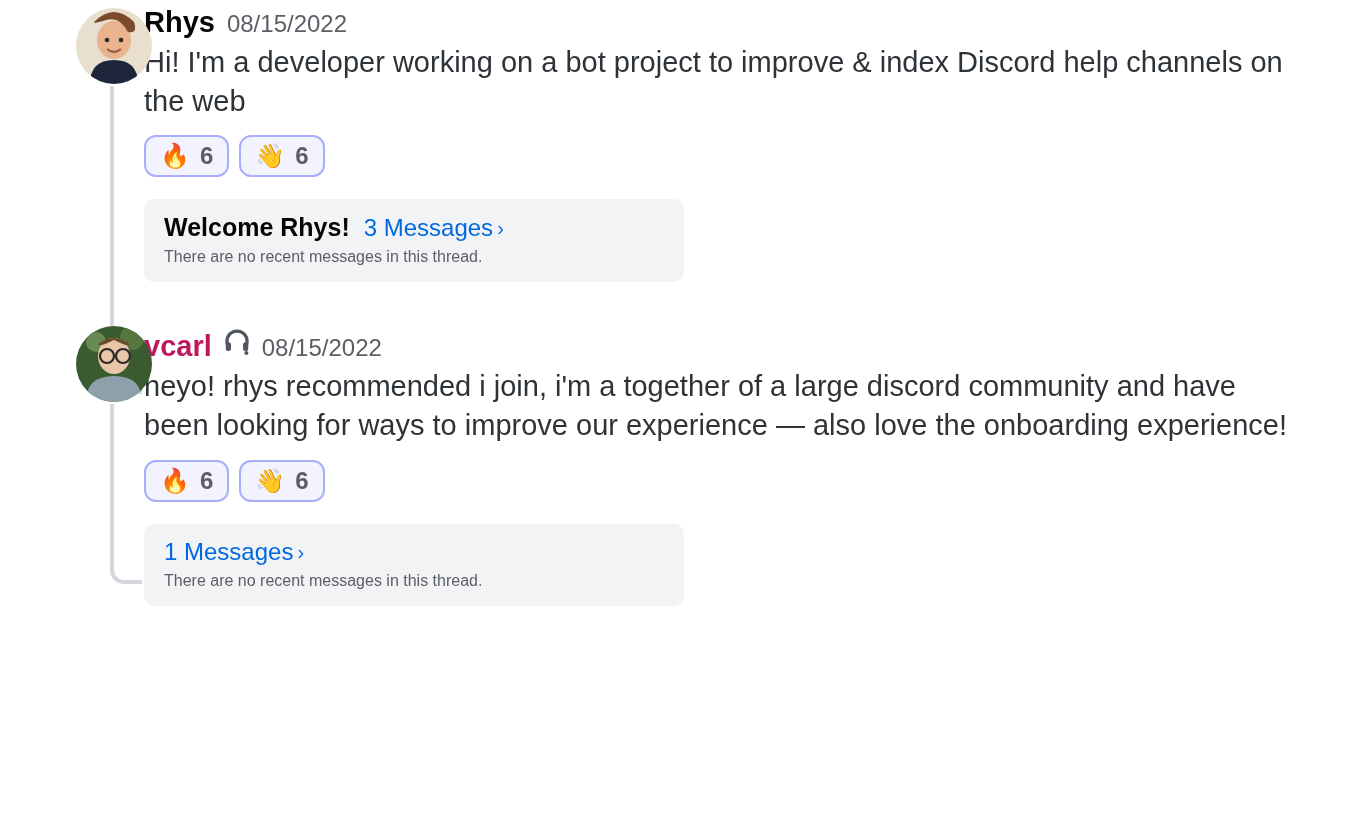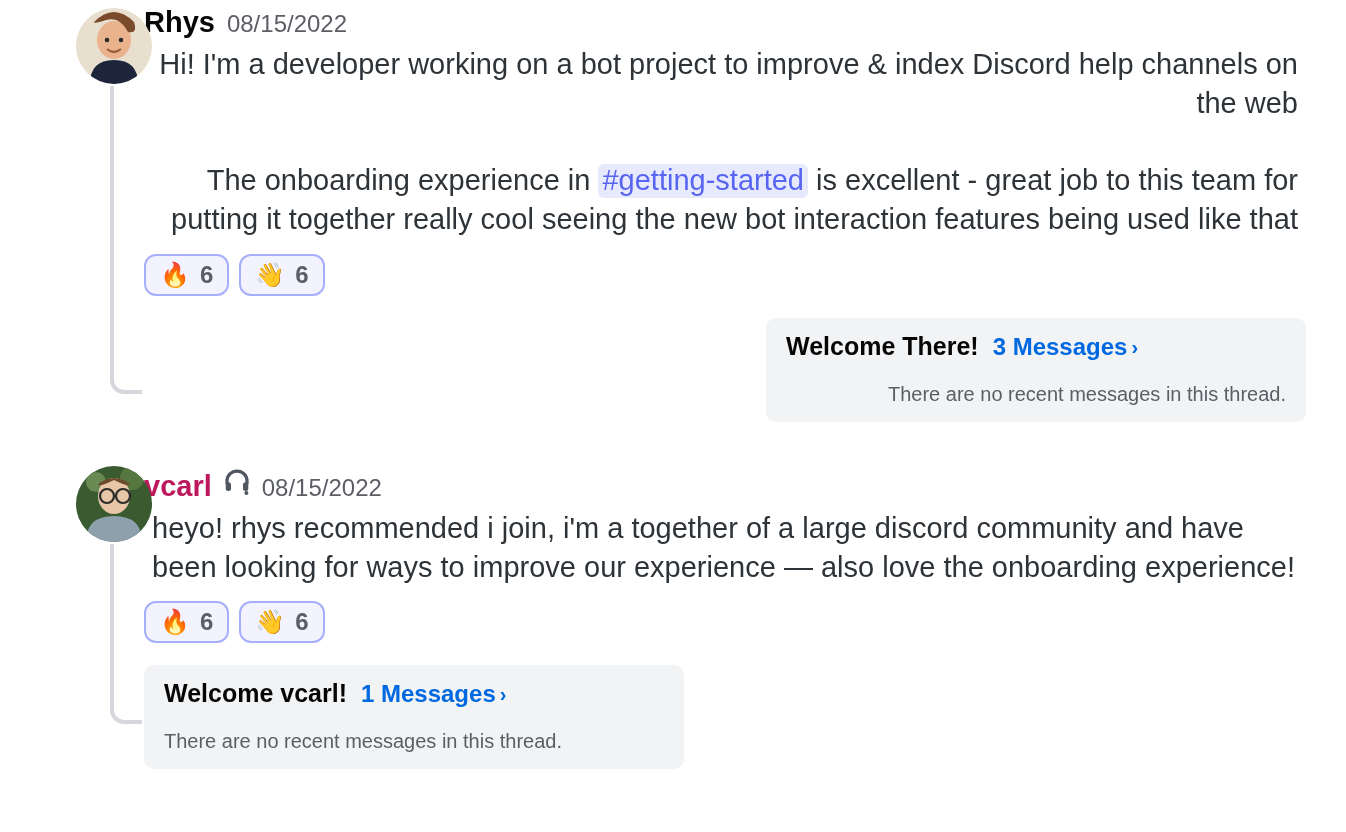--- a/index.html
+++ b/index.html
@@ -51,21 +51,21 @@
     align-items:center;
     margin-left:-2px;
     margin-right:-2px;
   }
   .body {
     font-size: 29px;
     line-height: 1.35;
     color: #2e3338;
     max-width: 1190px;
   }
-  .body p { margin: 8px; }
+  .body p { margin: 0; }
   .body p.gap { margin-top: 38px; }
   .channel-mention {
     background: #e7e9fd;
     color: #5865f2;
     font-weight: 500;
     border-radius: 6px;
     padding: 0 4px 2px 4px;
     cursor: pointer;
   }
   .reactions {
@@ -107,80 +107,77 @@
     align-items:baseline;
     gap: 14px;
   }
   .thread-title {
     font-size: 25px;
     font-weight: 700;
     color: #060607;
   }
   .thread-link {
     font-size: 24px;
-    font-weight: 700;
+    font-weight: 400;
     color: #0068e0;
     cursor:pointer;
     display:inline-flex;
     align-items:baseline;
     gap:4px;
   }
   .thread-link .chev { font-size: 20px; position:relative; top:-1px;}
   .thread-sub {
-    margin-top: 22px;
-    font-size: 20px;
+    margin-top: 6px;
+    font-size: 16px;
     color: #5c5e66;
   }
 </style>
 </head>
 <body>
 
 <div class="chat">
 
-  <div class="message" style="margin-top:0;text-align:right;">
+  <div class="message" style="margin-top:0;">
     <div class="avatar">
       <svg viewBox="0 0 76 76" width="76" height="76">
         <rect width="76" height="76" fill="#e8dfcf"></rect>
         <ellipse cx="38" cy="32" rx="17" ry="19" fill="#e9b38e"></ellipse>
         <path d="M18 14 Q38 -6 58 14 Q62 26 52 24 Q44 8 30 12 Q18 16 18 14 Z" fill="#7a4a2a"></path>
         <path d="M14 76 Q14 52 38 52 Q62 52 62 76 Z" fill="#1d253b"></path>
         <circle cx="31" cy="32" r="2.3" fill="#2b2b2b"></circle>
         <circle cx="45" cy="32" r="2.3" fill="#2b2b2b"></circle>
         <path d="M31 41 Q38 47 45 41" stroke="#9a5a3c" stroke-width="2.2" fill="none"></path>
       </svg>
     </div>
 
     <div class="header-line">
       <span class="username c0">Rhys</span>
       <span class="timestamp">08/15/2022</span>
     </div>
 
     <div class="body">
       <p><span>Hi! I'm a developer working on a bot project to improve &amp; index Discord help channels on the web</span></p>
-      <p class="gap">
-        <span>The onboarding experience in </span><span class="channel-mention">#getting-started</span><span> is excellent - great job to this team for putting it together really cool seeing the new bot interaction features being used like that</span>
-      </p>
     </div>
 
     <div class="reactions">
       <div class="reaction">
         <span class="emoji">🔥</span>
         <span class="count">6</span>
       </div>
       <div class="reaction">
         <span class="emoji">👋</span>
         <span class="count">6</span>
       </div>
     </div>
 
     <div class="thread-connector" style="left:70px; top:82px; width:32px; height:308px;"></div>
 
     <div class="thread-box">
       <div class="thread-title-row">
-        <span class="thread-title">Welcome There!</span>
+        <span class="thread-title">Welcome Rhys!</span>
         <span class="thread-link">
           <span>3 Messages</span>
           <span class="chev">›</span>
         </span>
       </div>
       <div class="thread-sub">There are no recent messages in this thread.</div>
     </div>
   </div>
 
   <div class="message" style="margin-top:30px;">
@@ -223,21 +220,20 @@
       <div class="reaction">
         <span class="emoji">👋</span>
         <span class="count">6</span>
       </div>
     </div>
 
     <div class="thread-connector" style="left:70px; top:82px; width:32px; height:180px;"></div>
 
     <div class="thread-box">
       <div class="thread-title-row">
-        <span class="thread-title">Welcome vcarl!</span>
         <span class="thread-link">
           <span>1 Messages</span>
           <span class="chev">›</span>
         </span>
       </div>
       <div class="thread-sub">There are no recent messages in this thread.</div>
     </div>
   </div>
 
 </div>

